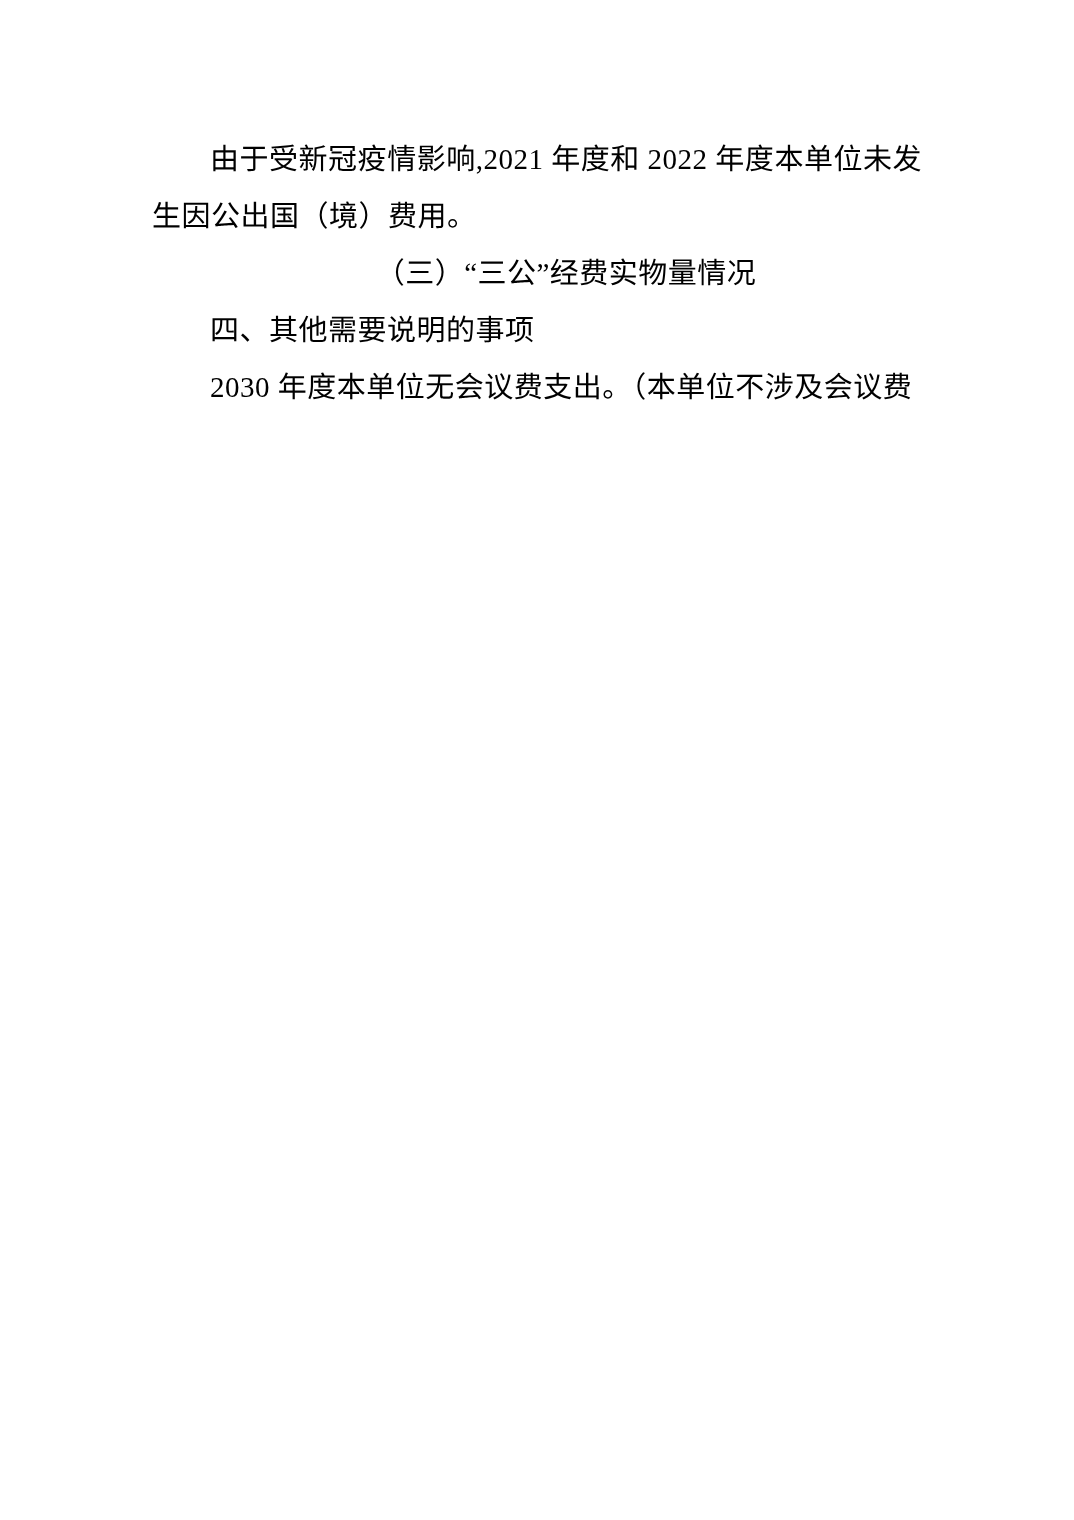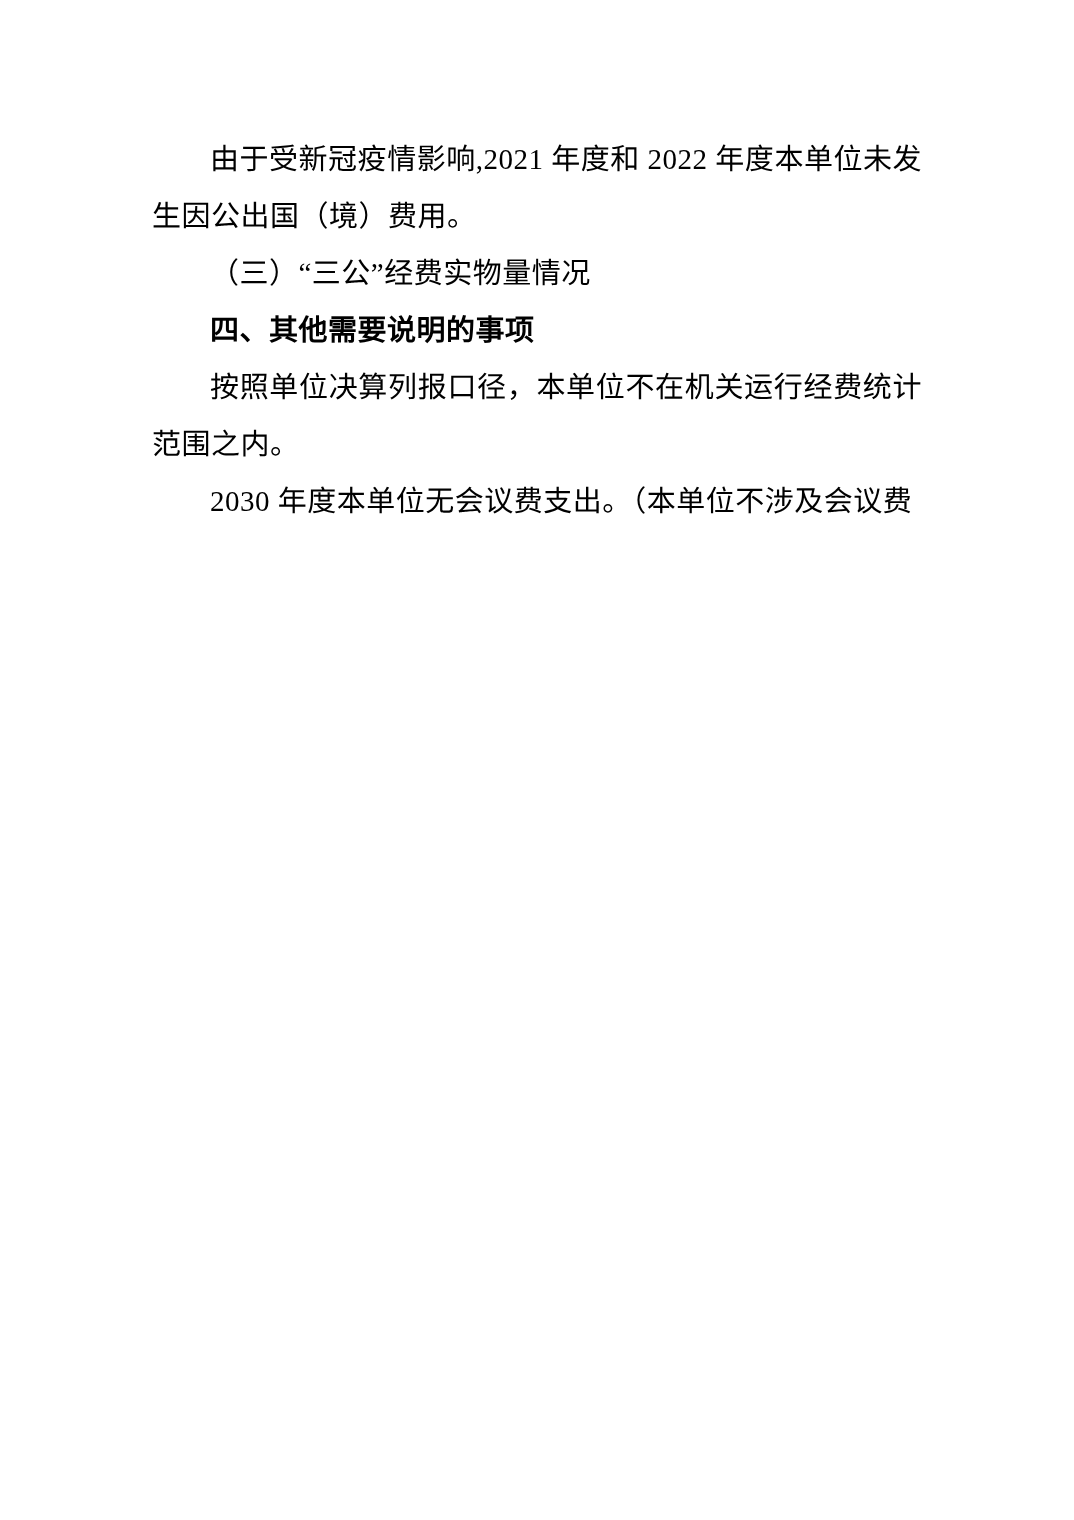--- a/index.html
+++ b/index.html
@@ -28,31 +28,30 @@
     font-size: 29px;
     line-height: 57px;
     color: #000000;
     text-align: justify;
     text-indent: 2em;
     letter-spacing: 0.5px;
     word-break: break-all;
   }
   .content p.heading-bold {
     font-family: "Liberation Sans", "DejaVu Sans", sans-serif;
-    font-weight: bold;
+    font-weight: normal;
     text-align: left;
   }
   .content p.subheading-kaiti {
-    text-align: left;
+    text-align: center;
   }
 </style>
 </head>
 <body>
 
 <div class="page">
   <div class="content">
     <p class="body">由于受新冠疫情影响,2021 年度和 2022 年度本单位未发生因公出国（境）费用。</p>
     <p class="subheading-kaiti">（三）“三公”经费实物量情况</p>
     <p class="heading-bold">四、其他需要说明的事项</p>
-    <p class="body">按照单位决算列报口径，本单位不在机关运行经费统计范围之内。</p>
     <p class="body">2030 年度本单位无会议费支出。（本单位不涉及会议费</p>
   </div>
 </div>
 
 </body></html>

